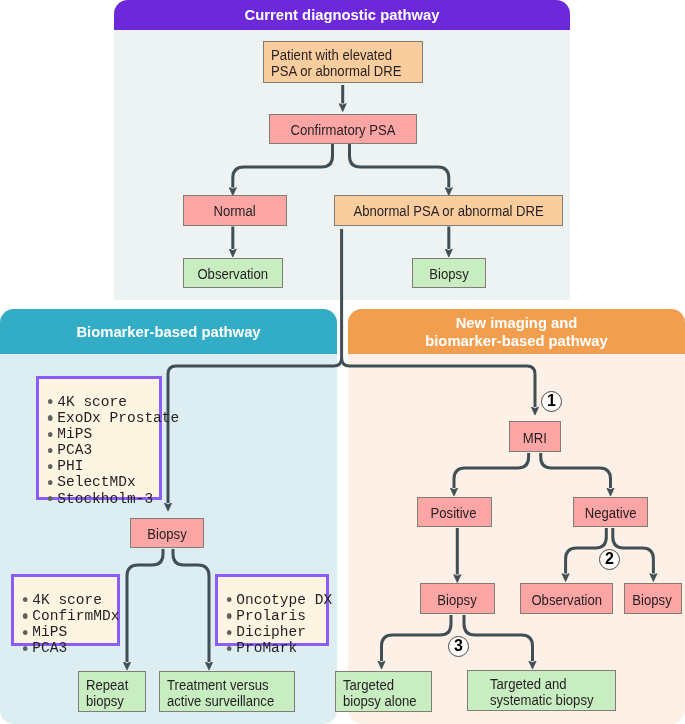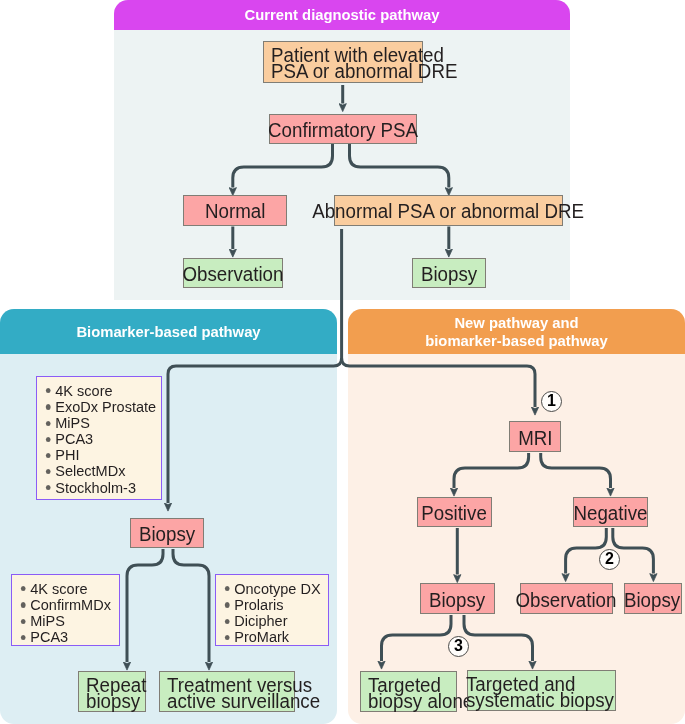--- a/index.html
+++ b/index.html
@@ -3,38 +3,38 @@
 <meta charset="utf-8">
 <style>
   html,body{margin:0;padding:0;background:#ffffff;}
   #stage{position:relative;width:685px;height:724px;overflow:hidden;
          font-family:"Liberation Sans",sans-serif;-webkit-font-smoothing:antialiased;}
   .panel{position:absolute;box-sizing:border-box;}
   .phdr{position:absolute;left:0;right:0;top:0;display:flex;align-items:center;justify-content:center;
         color:#ffffff;font-weight:bold;font-size:14.8px;text-align:center;line-height:18px;
         letter-spacing:0px;}
   .node{position:absolute;box-sizing:border-box;display:flex;align-items:center;justify-content:center;
-        text-align:center;font-size:20px;color:#231f20;line-height:16px;border:1px solid #807d75;
+        text-align:center;font-size:14px;color:#231f20;line-height:16px;border:1px solid #807d75;
         }
   .node > span{display:block;transform:translateY(0.7px) scaleX(0.937);white-space:nowrap;}
   .node.left{justify-content:flex-start;text-align:left;padding-left:7px;}
   .node.left > span{transform-origin:left center;}
-  .listbox{position:absolute;box-sizing:border-box;background:#fdf4e2;border:1px solid #8b5cf6;
-           font-size:15.5px;color:#231f20;line-height:16.1px;padding:6px 5px 5px 7px;}
+  .listbox{position:absolute;box-sizing:border-box;background:#fdf4e2;border:3px solid #8b5cf6;
+           font-size:15.5px;color:#231f20;line-height:16.1px;padding:15px 5px 5px 7px;font-family:Liberation Mono, monospace;}
   .listbox ul{margin:0;padding:0;list-style:none;}
   .listbox li{position:relative;padding-left:12px;white-space:nowrap;
               transform:scaleX(0.937);transform-origin:left center;}
   .listbox li:before{content:"";position:absolute;left:2px;top:5.4px;width:5.1px;height:5.1px;
                      border-radius:50%;background:#63615d;}
   svg.conn{position:absolute;left:0;top:0;width:685px;height:724px;overflow:visible;}
 
   
   #panel-top{left:114px;top:0px;width:456px;height:300px;background:#edf3f3;
              border-radius:14px 14px 0 0;}
-  #hdr-top{height:30px;background:#d946ef;border-radius:14px 14px 0 0;}
+  #hdr-top{height:30px;background:#6d28d9;border-radius:14px 14px 0 0;}
   #panel-left{left:0px;top:309px;width:337px;height:415px;background:#ddeef3;
               border-radius:14px 14px 14px 14px;}
   #hdr-left{height:45px;background:#33acc5;border-radius:14px 14px 0 0;}
   #panel-right{left:348px;top:309px;width:337px;height:415px;background:#fdf0e6;
                border-radius:14px 14px 14px 14px;}
   #hdr-right{height:45px;background:#f29e4f;border-radius:14px 14px 0 0;}
 
   
   .n-orange{background:#facd9f;}
   .n-cream{background:#fca5a5;}
@@ -53,21 +53,21 @@
   #n-repeat{left:78px;top:671px;width:68px;height:41px;}
   #n-treatment{left:159px;top:671px;width:136px;height:41px;}
 
   
   #n-mri{left:509px;top:421px;width:52px;height:31px;}
   #n-positive{left:416.5px;top:496.5px;width:75px;height:30.5px;}
   #n-negative{left:573px;top:496.5px;width:75px;height:30.5px;}
   #n-biopsy-pos{left:420px;top:583px;width:75px;height:31px;}
   #n-obs-neg{left:519.5px;top:583px;width:93.5px;height:31px;}
   #n-biopsy-neg{left:623.5px;top:583px;width:58px;height:31px;}
-  #n-targeted-alone{left:360px;top:671px;width:97px;height:41px;}
+  #n-targeted-alone{left:335px;top:671px;width:97px;height:41px;}
   #n-targeted-sys{left:467px;top:670px;width:149px;height:41px;justify-content:center;}
 
   
   #lb-pre{left:36px;top:376px;width:126px;height:124px;}
   #lb-repeat{left:11px;top:574px;width:109px;height:72px;}
   #lb-prog{left:215px;top:574px;width:114px;height:72px;}
   .badge{position:absolute;box-sizing:border-box;width:21px;height:21px;border-radius:50%;
          background:#fffdfb;border:1px solid #4a4a48;display:flex;align-items:center;
          justify-content:center;font-weight:bold;font-size:16px;color:#000000;
          line-height:1;padding-bottom:1px;}
@@ -87,21 +87,21 @@
   </div>
 
   <div class="panel" id="panel-left">
     <div class="phdr" id="hdr-left">
       <span>Biomarker-based pathway</span>
     </div>
   </div>
 
   <div class="panel" id="panel-right">
     <div class="phdr" id="hdr-right">
-      <span><span>New pathway and</span><br><span>biomarker-based pathway</span></span>
+      <span><span>New imaging and</span><br><span>biomarker-based pathway</span></span>
     </div>
   </div>
 
   <svg class="conn" id="connectors" viewBox="0 0 685 724">
     <defs>
 
       <marker id="ah" markerWidth="9" markerHeight="8.4" refX="0.3" refY="4.2" orient="auto" markerUnits="userSpaceOnUse">
         <path d="M0.4 0.55 L8.4 4.2 L0.4 7.85 L1.9 4.2 Z" fill="#3f4f55" stroke="#3f4f55" stroke-width="0.75" stroke-linejoin="round"></path>
       </marker>
     </defs>

